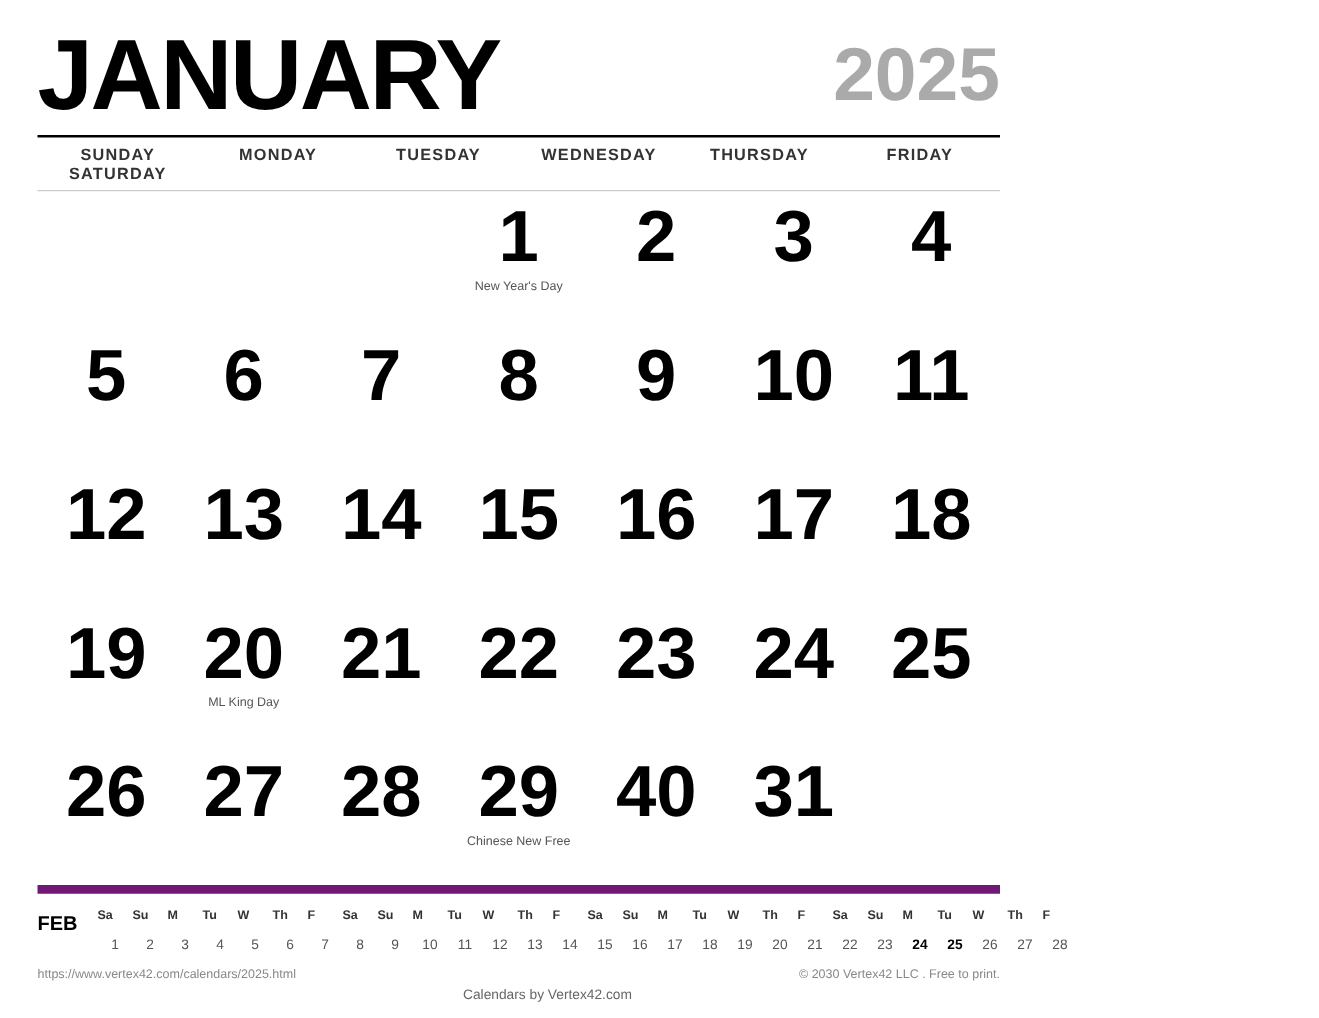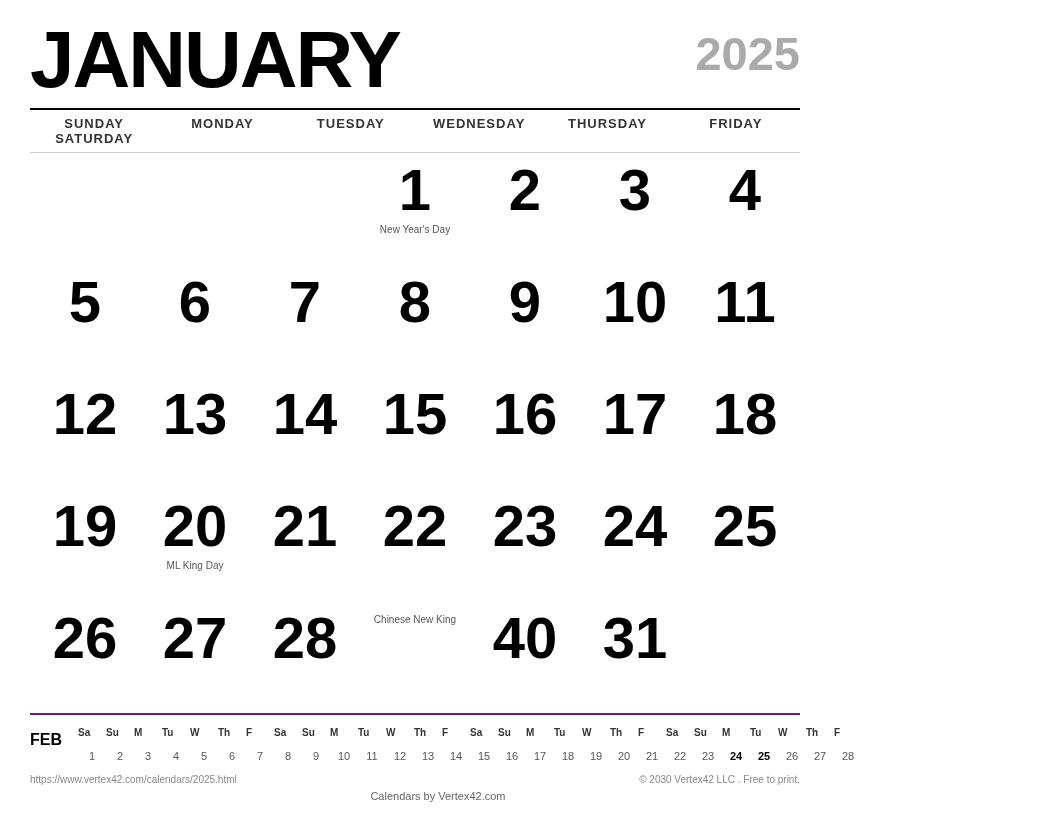--- a/index.html
+++ b/index.html
@@ -24,21 +24,21 @@
       margin-bottom: 8px;
     }
     .month-title {
       font-size: 80px;
       font-weight: 900;
       color: #000;
       line-height: 1;
       letter-spacing: -2px;
     }
     .year-title {
-      font-size: 47px;
+      font-size: 60px;
       font-weight: 700;
       color: #aaa;
       line-height: 1;
       margin-top: 10px;
     }
     .day-headers {
       display: grid;
       grid-template-columns: repeat(6, 1fr);
       border-top: 2px solid #000;
       border-bottom: 1px solid #ccc;
@@ -75,21 +75,21 @@
       font-size: 10px;
       color: #555;
       text-align: center;
       margin-top: 4px;
       line-height: 1.3;
     }
     .empty-cell {
       min-height: 95px;
     }
     .mini-calendar-section {
-      border-top: 2px solid #701a75;
+      border-top: 7px solid #701a75;
       padding: 10px 0 4px 0;
       display: flex;
       align-items: flex-start;
       gap: 8px;
     }
     .mini-month-label {
       font-size: 16px;
       font-weight: 900;
       color: #000;
       min-width: 40px;
@@ -239,21 +239,22 @@
       <div class="day-cell">
         <div class="day-number">26</div>
       </div>
       <div class="day-cell">
         <div class="day-number">27</div>
       </div>
       <div class="day-cell">
         <div class="day-number">28</div>
       </div>
       <div class="day-cell">
-        <div class="holiday-text">Chinese New King</div>
+        <div class="day-number">29</div>
+        <div class="holiday-text">Chinese New Free</div>
       </div>
       <div class="day-cell">
         <div class="day-number">40</div>
       </div>
       <div class="day-cell">
         <div class="day-number">31</div>
       </div>
       <div class="empty-cell"></div>
     </div>
 

